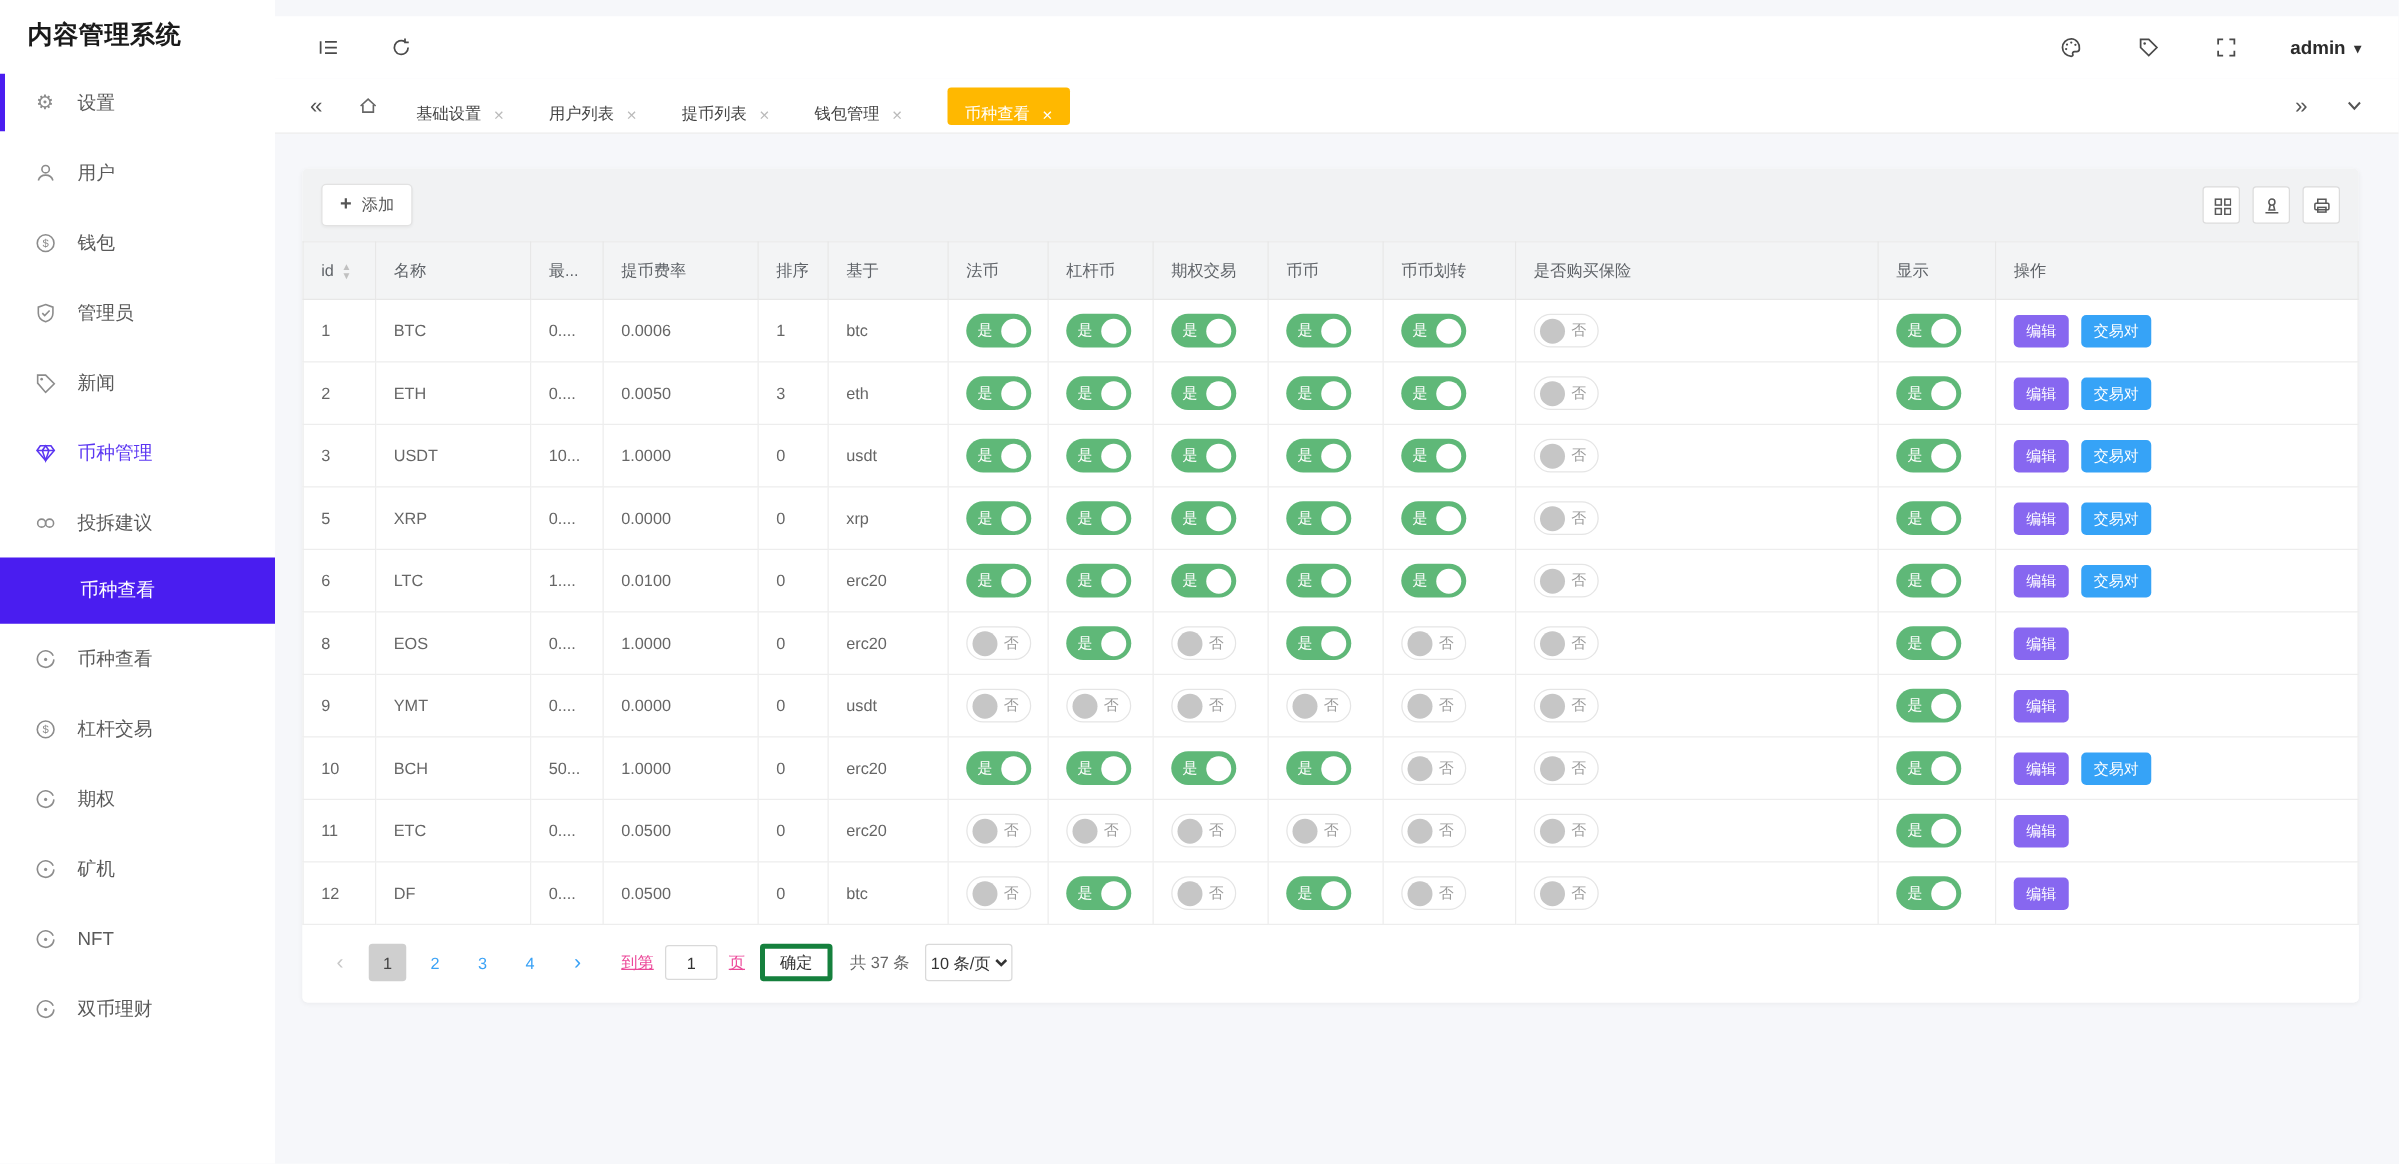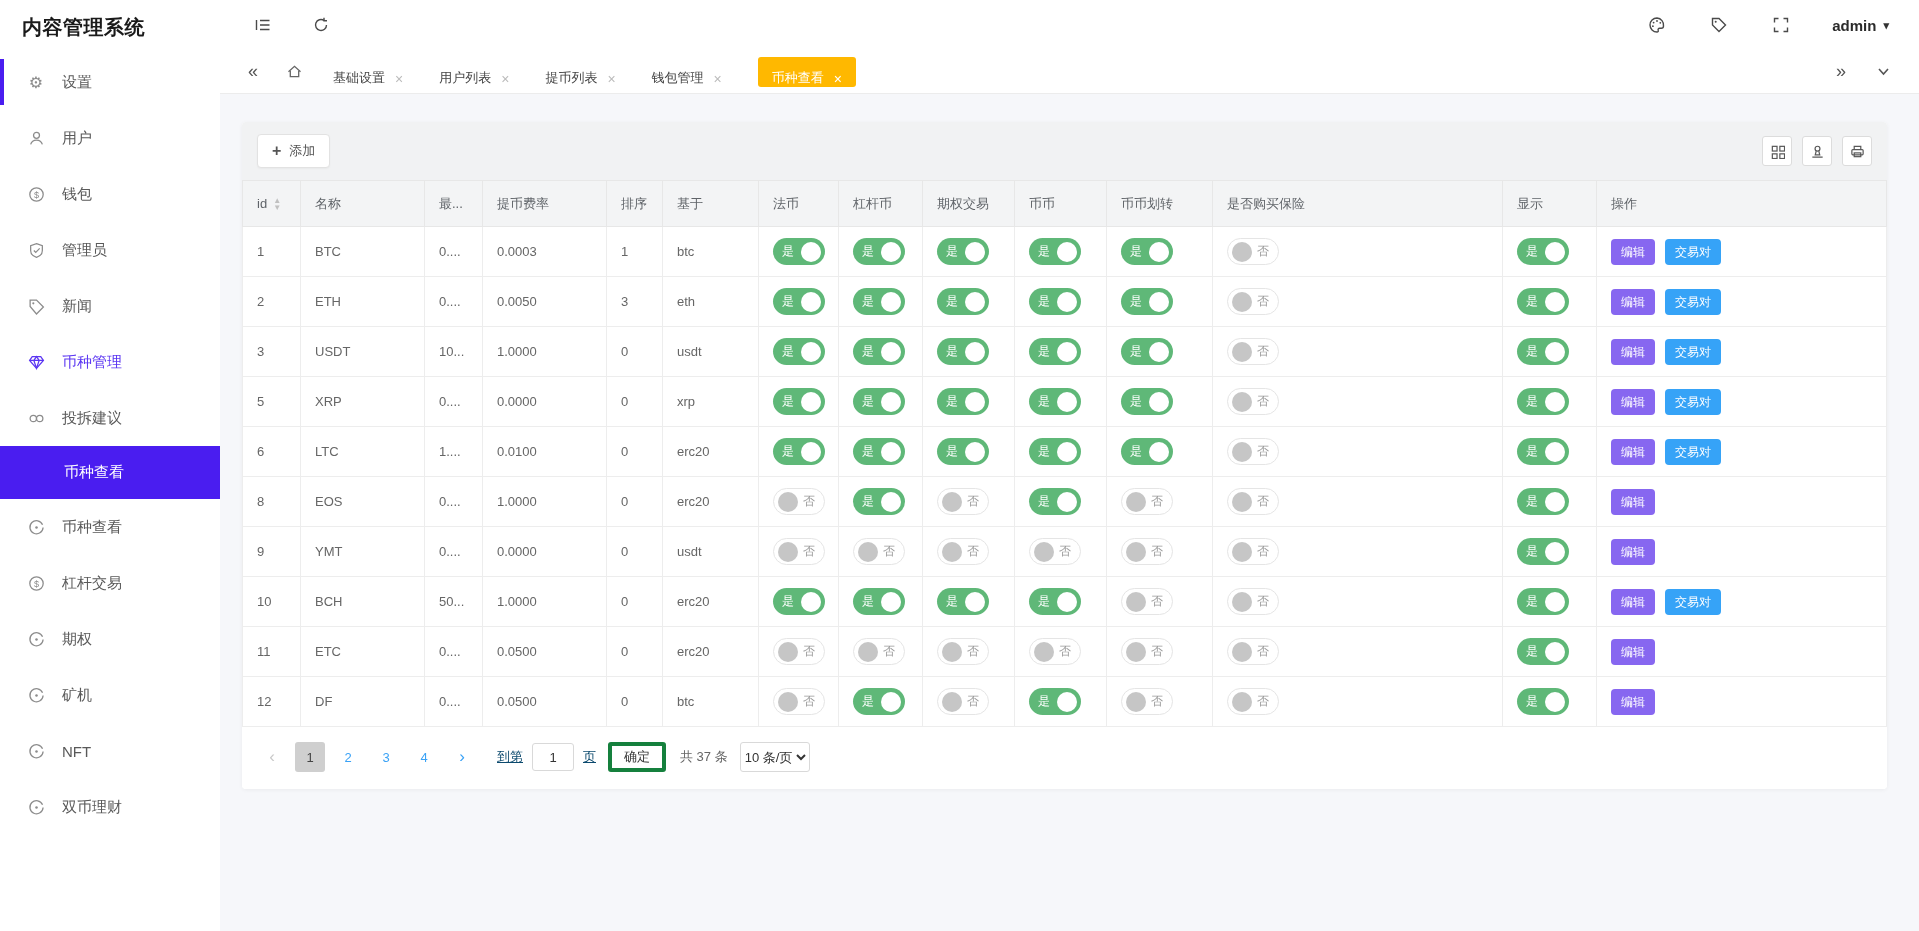--- a/index.html
+++ b/index.html
@@ -25,21 +25,21 @@
   .side-item.parent-active svg { stroke:#5b36f2; }
   .edge { position:absolute; left:0; top:5px; bottom:5px; width:4px; background:#4a1df0; }
   .side-sub { height:53px; display:flex; align-items:center; padding-left:64px;
               font-size:15px; color:#595959; cursor:pointer; }
   .side-sub.active { background:#4a1df0; color:#fff; }
 
   
   .main { flex:1; display:flex; flex-direction:column; min-width:0; }
 
   .topbar { height:50px; background:#fff; display:flex; align-items:center;
-            padding:0 30px 0 34px; }
+            padding:0 30px 0 34px;margin-top:13px; }
   .t-icon { display:inline-flex; align-items:center; cursor:pointer; }
   .t-icon svg { width:18px; height:18px; stroke:#4a4a4a; fill:none; stroke-width:1.4; }
   .t-icon svg .f { fill:#4a4a4a; stroke:none; }
   .tl { margin-right:40px; }
   .tr { margin-left:44px; }
   .spacer { flex:1; }
   .admin { display:flex; align-items:center; font-size:15px; color:#2b2b2b;
            font-weight:bold; margin-left:42px; cursor:pointer; }
   .caret { font-style:normal; margin-left:7px; font-size:11px; color:#333; }
 
@@ -96,21 +96,21 @@
   .btn-pair { background:#36a3f7; }
 
   .pager { display:flex; align-items:center; padding:15px 15px 17px; font-size:13px; color:#666;
            background:#fff; border-radius:0 0 4px 4px; }
   .pg { min-width:30px; height:30px; display:inline-flex; align-items:center; justify-content:center;
         margin-right:8px; border-radius:3px; cursor:pointer; }
   .pg-prev { color:#c9c9c9; font-size:17px; cursor:default; }
   .pg-num { color:#3aa2f6; }
   .pg-num.active { background:#cfcfcf; color:#444; cursor:default; }
   .pg-next { color:#3aa2f6; font-size:17px; }
-  .goto { margin-left:12px; color:#0c4a6e;text-decoration:underline; }
+  .goto { margin-left:12px; color:#ec4899;text-decoration:underline; }
   .goto-2 { margin-left:0; }
   .goto-input { width:42px; height:28px; border:1px solid #d9d9d9; border-radius:3px; text-align:center;
                 font-size:13px; color:#333; margin:0 9px; font-family:inherit; }
   .confirm-btn { height:30px; padding:0 12px; background:#fff; border:4px solid #15803d; border-radius:3px;
                  font-size:13px; color:#333; margin:0 14px 0 12px; cursor:pointer; font-family:inherit; }
   .total { margin-right:12px; color:#666; }
   .size-select { height:30px; border:1px solid #d9d9d9; border-radius:3px; font-size:13px; color:#333;
                  font-family:inherit; background:#fff; cursor:pointer; }
 </style>
 </head>
@@ -402,21 +402,21 @@
               <th>是否购买保险</th>
               <th>显示</th>
               <th>操作</th>
             </tr>
           </thead>
           <tbody>
               <tr>
                 <td>1</td>
                 <td>BTC</td>
                 <td>0....</td>
-                <td>0.0003</td>
+                <td>0.0006</td>
                 <td>1</td>
                 <td>btc</td>
                 <td><span class="sw on">
                     <i class="txt">是</i>
                     <i class="knob"></i>
                   </span></td>
                 <td><span class="sw on">
                     <i class="txt">是</i>
                     <i class="knob"></i>
                   </span></td>

